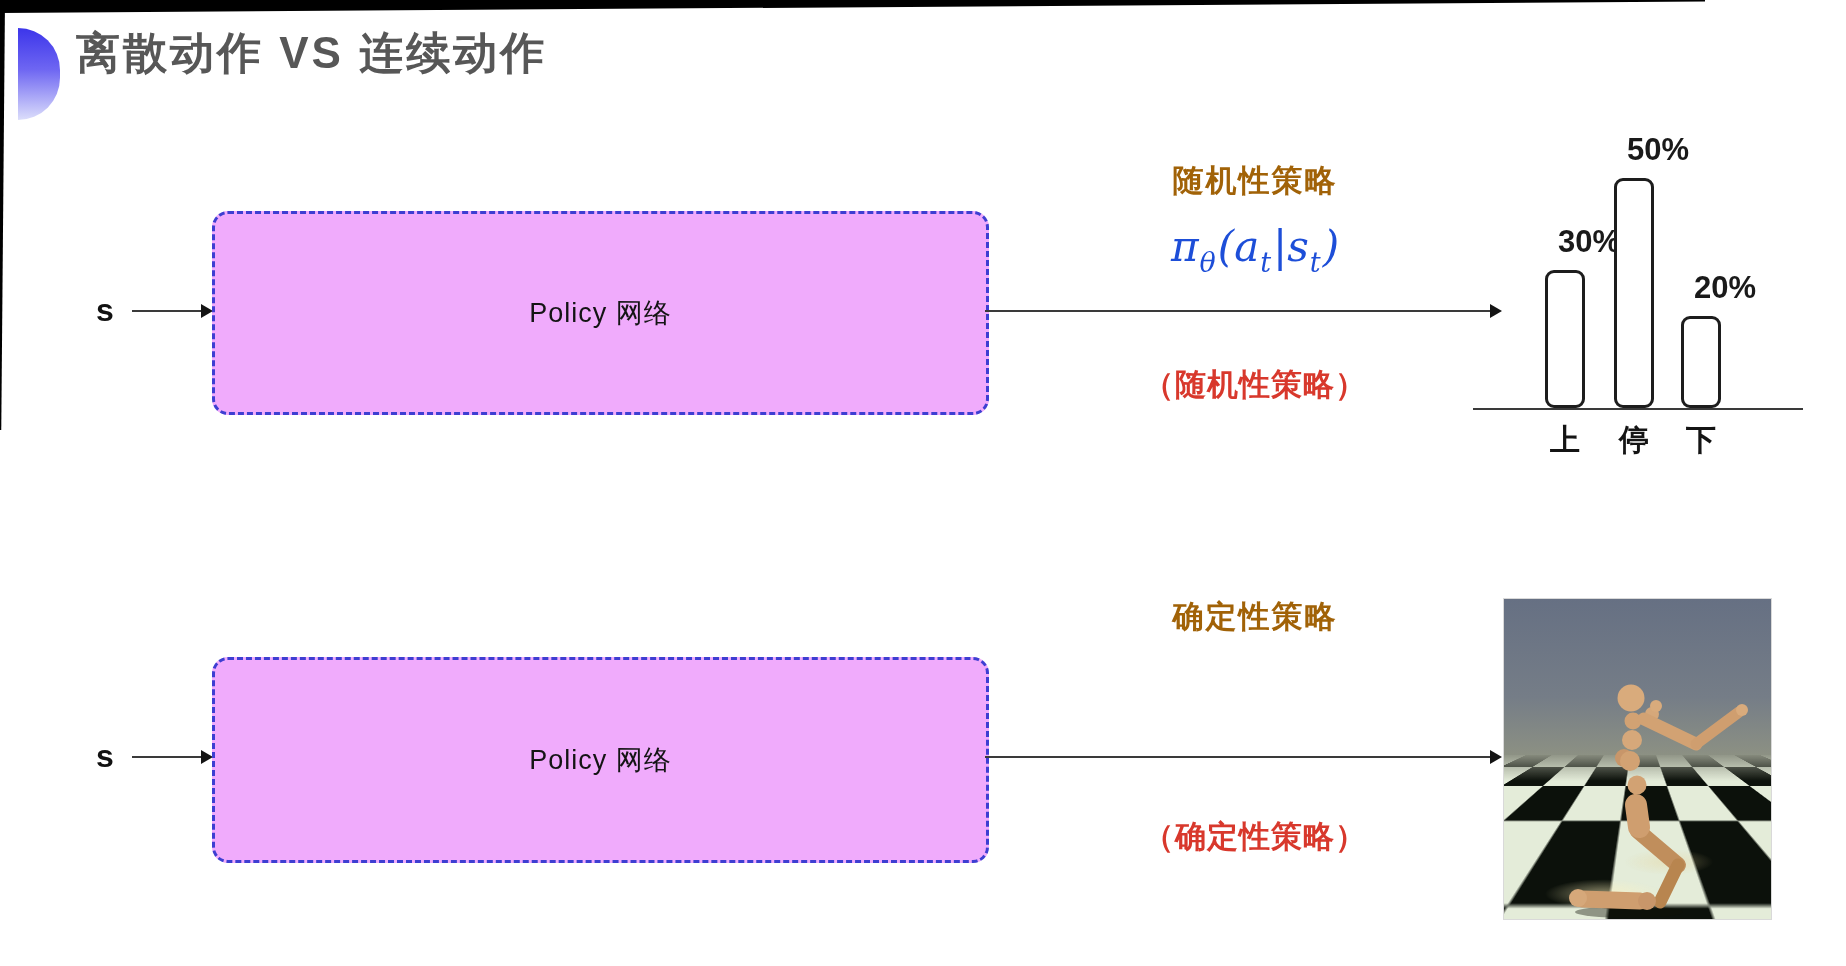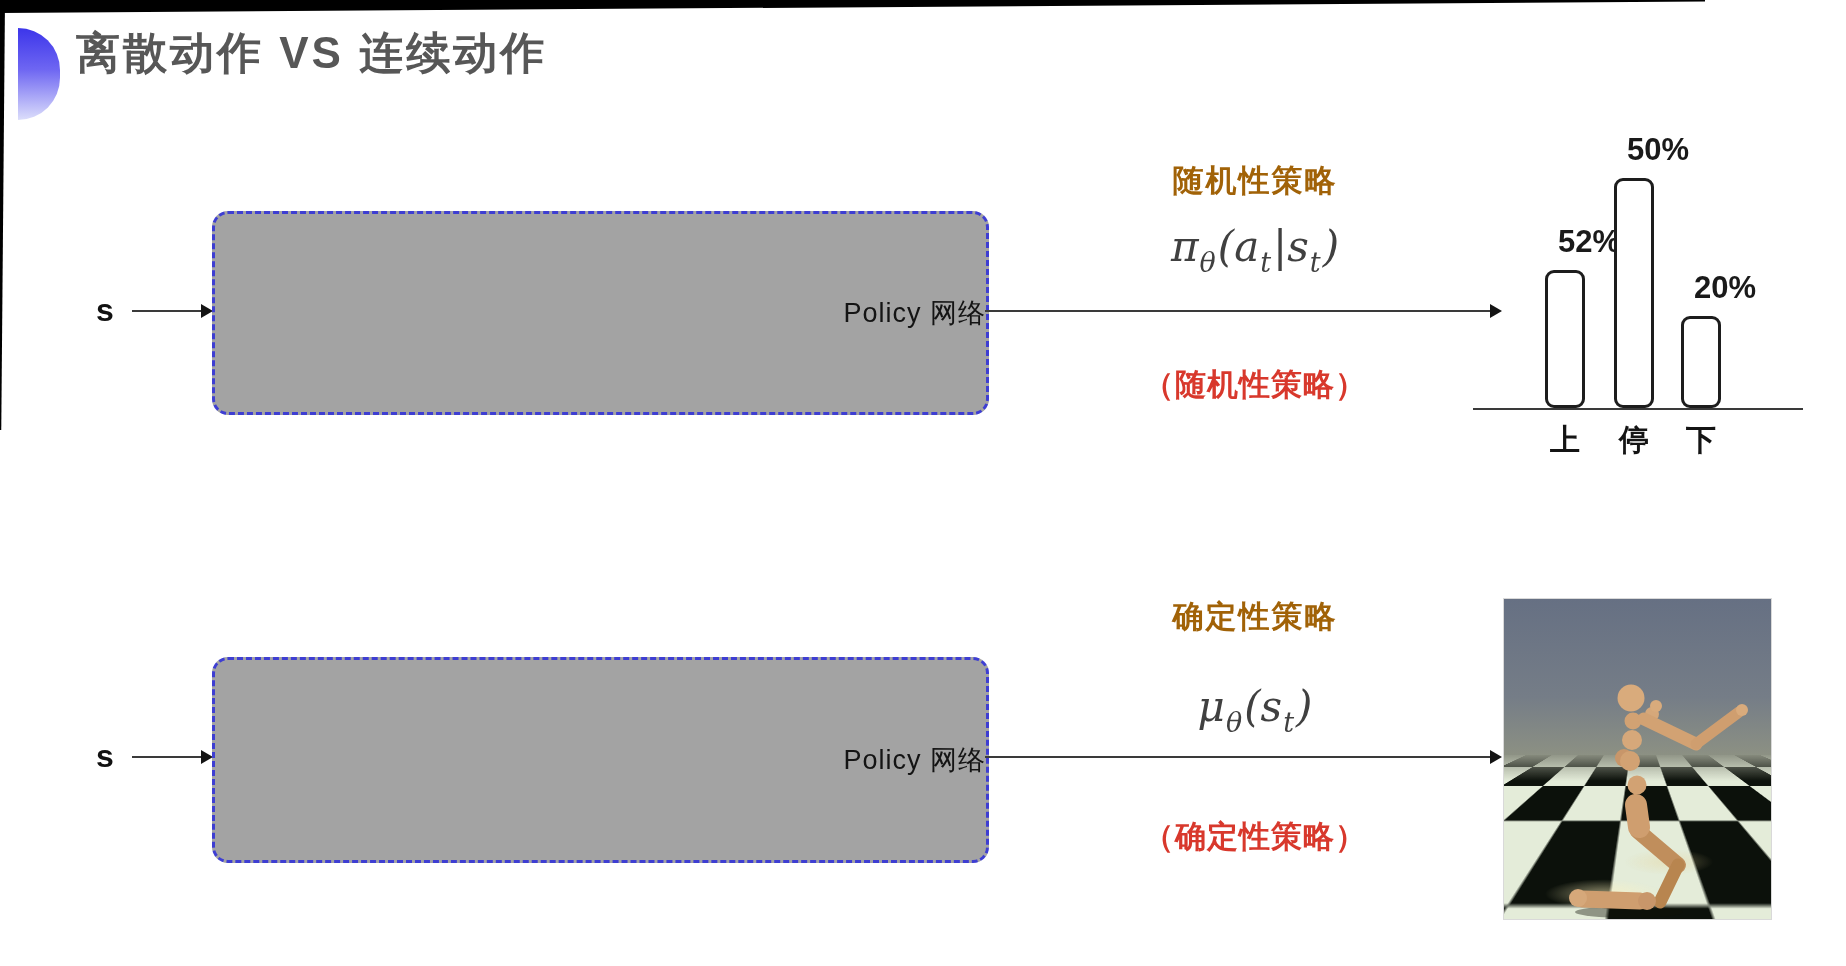--- a/index.html
+++ b/index.html
@@ -30,32 +30,32 @@
   .h-arrow{position:absolute;height:2px;background:#3a3a3a;}
   .h-arrow::after{content:"";position:absolute;right:-11px;top:-6px;width:0;height:0;
     border-left:12px solid #141414;border-top:7px solid transparent;border-bottom:7px solid transparent;}
   .arr-in-top{left:132px;top:310px;width:70px;}
   .arr-in-bottom{left:132px;top:756px;width:70px;}
   .arr-out-top{left:985px;top:310px;width:506px;}
   .arr-out-bottom{left:985px;top:756px;width:506px;}
 
   
   .policy-box{position:absolute;left:212px;width:771px;border:3px dashed #3e3ed2;
-    border-radius:16px;display:flex;align-items:center;justify-content:flex-end;background:#a3a3a3;}
+    border-radius:16px;display:flex;align-items:center;justify-content:center;background:#f0abfc;}
   .box-top{top:211px;height:198px;}
   .box-bottom{top:657px;height:200px;}
   .policy-box .box-label{font-size:27px;color:#141414;letter-spacing:1px;}
 
   
   .txt-col{position:absolute;left:1080px;width:350px;text-align:center;}
   .policy-name{font-size:31px;font-weight:700;color:#a16207;letter-spacing:2px;}
   .pn-top{top:160px;}
   .pn-bottom{top:596px;}
   .formula{font-family:"DejaVu Serif","Liberation Serif",serif;font-style:italic;
-    font-size:42px;color:#404040;}
+    font-size:42px;color:#1d4ed8;}
   .formula .fsub{font-size:27px;vertical-align:-11px;margin-left:1px;margin-right:2px;}
   .f-top{top:222px;}
   .f-bottom{top:682px;}
   .action-note{font-size:31px;font-weight:700;letter-spacing:1px;color:#d8382c;}
   .an-top{top:364px;}
   .an-bottom{top:816px;}
 
   
   .prob-chart{position:absolute;left:1473px;top:120px;width:332px;height:345px;}
   .chart-axis{position:absolute;left:0;top:288px;width:330px;height:2px;background:#3a3a3a;}
@@ -103,39 +103,38 @@
   </div>
   <div class="h-arrow arr-out-top"></div>
 
   <div class="txt-col policy-name pn-top">随机性策略</div>
   <div class="txt-col formula f-top"><span>π</span><span class="fsub">θ</span><span>(</span><span>a</span><span class="fsub">t</span><span>|</span><span>s</span><span class="fsub">t</span><span>)</span></div>
   <div class="txt-col action-note an-top">（随机性策略）</div>
 
   <div class="prob-chart">
     <div class="chart-axis"></div>
   <div class="bar" style="left: 72px; height: 138px;"></div>
-      <div class="bar-value" style="left: 37px; bottom: 205px;">52%</div>
+      <div class="bar-value" style="left: 37px; bottom: 205px;">30%</div>
       <div class="bar-cat" style="left: 37px;">上</div>
       <div class="bar" style="left: 141px; height: 230px;"></div>
       <div class="bar-value" style="left: 106px; bottom: 297px;">50%</div>
       <div class="bar-cat" style="left: 106px;">停</div>
       <div class="bar" style="left: 208px; height: 92px;"></div>
       <div class="bar-value" style="left: 173px; bottom: 159px;">20%</div>
       <div class="bar-cat" style="left: 173px;">下</div>
     </div>
 
   <div class="state-label state-bottom">s</div>
   <div class="h-arrow arr-in-bottom"></div>
   <div class="policy-box box-bottom">
     <span class="box-label">Policy 网络</span>
   </div>
   <div class="h-arrow arr-out-bottom"></div>
 
   <div class="txt-col policy-name pn-bottom">确定性策略</div>
-  <div class="txt-col formula f-bottom"><span>μ</span><span class="fsub">θ</span><span>(</span><span>s</span><span class="fsub">t</span><span>)</span></div>
   <div class="txt-col action-note an-bottom">（确定性策略）</div>
 
   <div class="sim-image">
     <div class="sim-sky"></div>
     <div class="sim-floor-wrap">
       <div class="sim-floor"></div>
     </div>
     <div class="sim-haze"></div>
     <div class="sim-glow1"></div>
     <div class="sim-glow2"></div>

